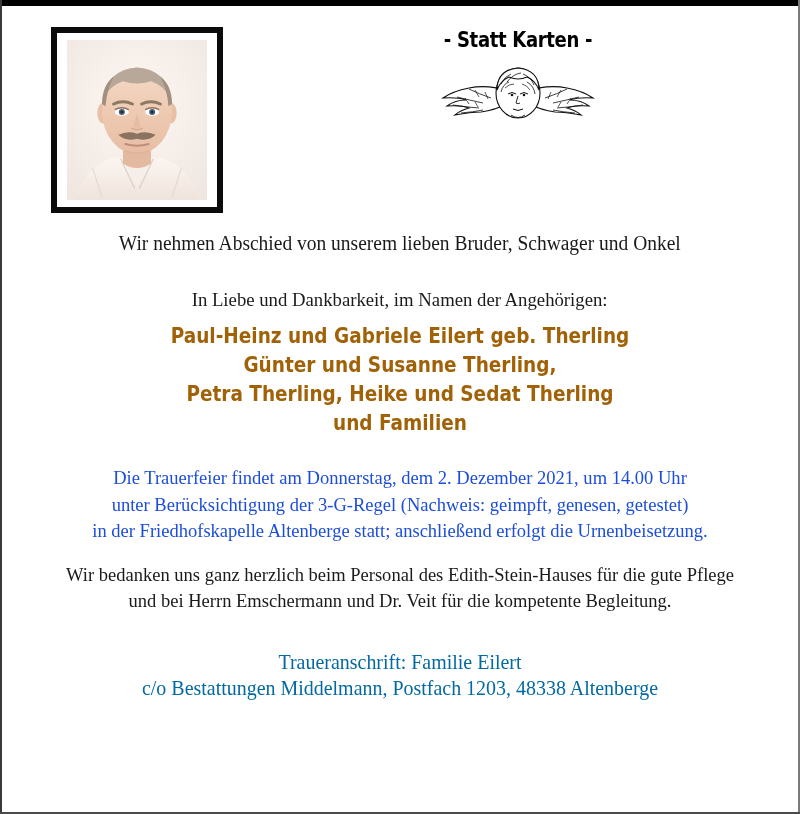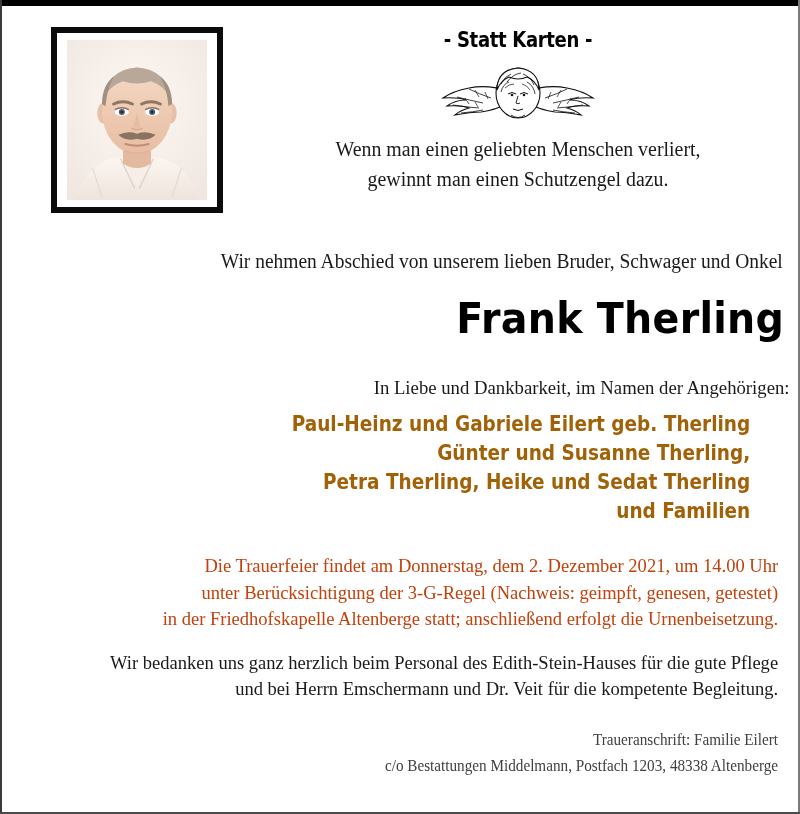--- a/index.html
+++ b/index.html
@@ -119,24 +119,24 @@
     font-family: "Liberation Serif", serif;
     font-size: 20.5px;
     line-height: 30px;
     color: #1a1a1a;
   }
   .motto div { transform: scaleX(0.97); }
 
   
   .body-zone {
     position: absolute;
-    top: 222px;
+    top: 204px;
     left: 0;
     width: 796px;
-    text-align: right;
+    text-align: center;
   }
 
   .lead {
     font-family: "Liberation Serif", serif;
     font-size: 20.5px;
     margin-top: 22px;
     color: #1a1a1a;
   }
   .lead span { display: inline-block; transform: scaleX(0.95); }
 
@@ -176,39 +176,39 @@
     margin-top: 11px;
     color: #a16207;
   }
   .family div { transform: scaleX(0.88); }
 
   .service {
     font-family: "Liberation Serif", serif;
     font-size: 19.5px;
     line-height: 26.5px;
     margin-top: 27px;
-    color: #c2410c;
+    color: #1d4ed8;
   }
   .service div { transform: scaleX(0.95); }
 
   .thanks {
     font-family: "Liberation Serif", serif;
     font-size: 19.5px;
     line-height: 26.5px;
     margin-top: 17px;
     color: #1a1a1a;
   }
   .thanks div { transform: scaleX(0.95); }
 
   .address {
     font-family: "Liberation Serif", serif;
-    font-size: 16px;
+    font-size: 21px;
     line-height: 26.5px;
-    margin-top: 24px;
-    color: #404040;
+    margin-top: 34px;
+    color: #0369a1;
   }
   .address div { transform: scaleX(0.95); }
 </style>
 </head>
 <body>
 
 <div class="notice">
 
   <div class="border-top"></div>
   <div class="border-left"></div>
@@ -316,35 +316,28 @@
           <path d="M73 32 Q77 29 81 32" stroke="#111" stroke-width="1"></path>
           <path d="M85 32 Q89 29 93 32" stroke="#111" stroke-width="1"></path>
           <circle cx="77" cy="33" r="1.3" fill="#111" stroke="none"></circle>
           <circle cx="89" cy="33" r="1.3" fill="#111" stroke="none"></circle>
           <path d="M83 34 L81 41 Q83 42.5 85 41" stroke="#111" stroke-width="0.9" fill="none"></path>
           <path d="M78 47 Q83 50 88 47" stroke="#111" stroke-width="1"></path>
           <path d="M76 53 Q83 58 90 53" stroke="#111" stroke-width="0.9" fill="none"></path>
         </svg>
       </div>
 
-      <div class="motto">
-        <div>Wenn man einen geliebten Menschen verliert,</div>
-        <div>gewinnt man einen Schutzengel dazu.</div>
-      </div>
     </div>
 
     <div class="body-zone">
 
       <div class="lead">
         <span>Wir nehmen Abschied von unserem lieben Bruder, Schwager und Onkel</span>
       </div>
 
-      <div class="deceased-name">
-        <span>Frank Therling</span>
-      </div>
 
 
       <div class="in-liebe">
         <span>In Liebe und Dankbarkeit, im Namen der Angehörigen:</span>
       </div>
 
       <div class="family">
         <div>Paul-Heinz und Gabriele Eilert geb. Therling</div>
         <div>Günter und Susanne Therling,</div>
         <div>Petra Therling, Heike und Sedat Therling</div>

